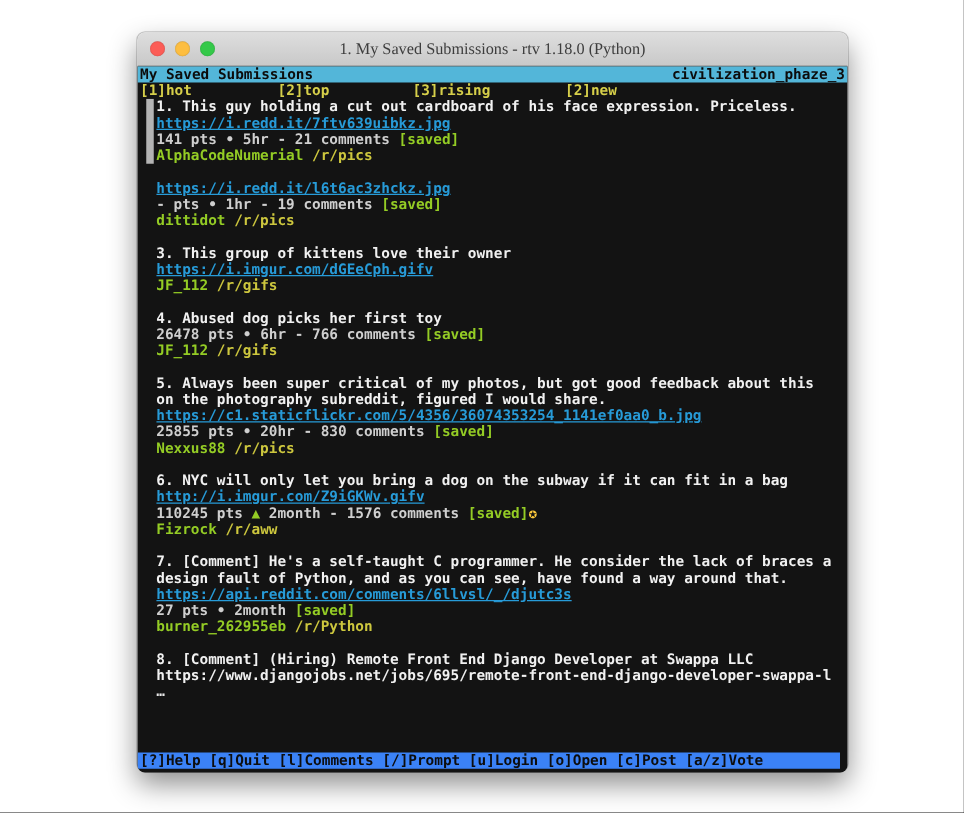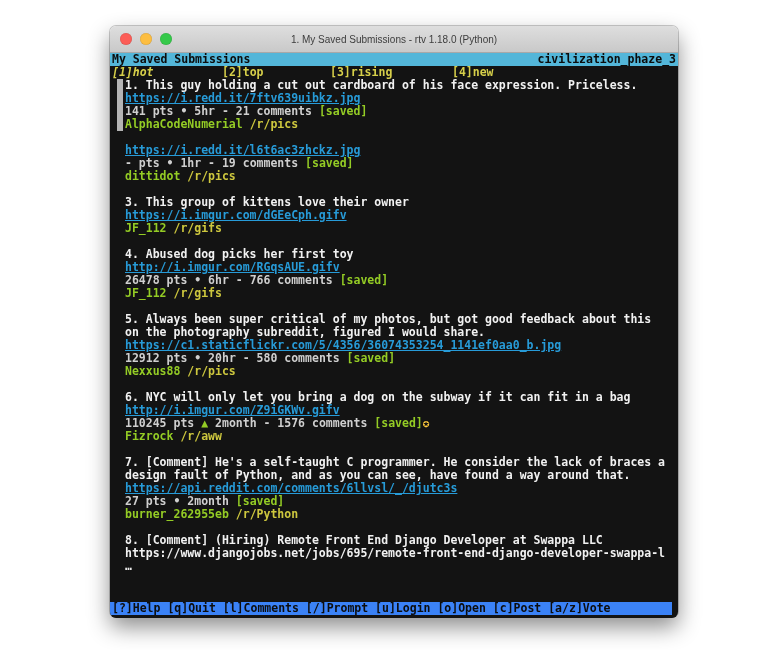--- a/index.html
+++ b/index.html
@@ -2,37 +2,37 @@
 <html><head>
 <meta charset="utf-8">
 <style>
   html,body{margin:0;padding:0;}
   body{width:771px;height:650px;background:#ffffff;position:relative;overflow:hidden;}
 
   .window{position:absolute;left:110px;top:26px;width:568px;height:591px;border-radius:6px;
           box-shadow:0 10px 22px rgba(0,0,0,.45),0 0 0 1px rgba(0,0,0,.2);}
   .titlebar{height:26px;background:linear-gradient(#dedede,#c9c9c9);border-bottom:1px solid #a8a8a8;
             border-radius:6px 6px 0 0;position:relative;display:flex;align-items:center;justify-content:center;
-            font-family:Liberation Sans, sans-serif;font-size:10px;color:#3d3d3d;}
+            font-family:Liberation Serif, serif;font-size:13px;color:#3d3d3d;}
   .lights{position:absolute;left:10px;top:7px;display:flex;gap:8px;}
   .light{width:12px;height:12px;border-radius:50%;box-shadow:inset 0 0 1px rgba(0,0,0,.35);}
   .light.red{background:#fc5d57;}
   .light.yellow{background:#fdbe41;}
   .light.green{background:#35c94a;}
 
   .terminal{height:565px;background:#131313;border-radius:0 0 6px 6px;overflow:hidden;
             display:flex;flex-direction:column;
             font-family:"DejaVu Sans Mono","Liberation Mono",monospace;
             font-size:11.5px;font-weight:bold;line-height:13px;}
   .trow{height:13px;white-space:pre;overflow:hidden;flex:none;}
 
   .hdr{background:#53b6d9;color:#0c0c0c;display:flex;justify-content:space-between;padding:0 2px;}
   .tabs{position:relative;color:#d6cf4a;}
   .tab{position:absolute;top:0;}
-  .tab-0{left:2px;font-style:italic;}.tab-1{left:112px;}.tab-2{left:220px;}.tab-3{left:342px;}.tab-4{right:2px;margin-top:28px;}
+  .tab-0{left:2px;}.tab-1{left:112px;}.tab-2{left:220px;}.tab-3{left:342px;}.tab-4{right:2px;margin-top:28px;}
 
   .post-list{flex:1 1 auto;overflow:hidden;padding-left:15px;}
   .post-item{position:relative;margin-bottom:13px;}
   .post-item:last-child{margin-bottom:0;}
   .post-item.selected::before{content:"";position:absolute;left:-8px;top:0;bottom:0;width:6px;background:#b4b4b4;}
   .line{height:13px;white-space:pre;overflow:hidden;}
   .title-line{color:#f1f1f1;}
   .url-text{color:#279bd8;text-decoration:underline;}
   .stats-line{color:#cfcfcf;}
   .sep-green{color:#94cc25;}
@@ -56,49 +56,48 @@
       <span class="light green"></span>
     </div>
     <span>1. My Saved Submissions - rtv 1.18.0 (Python)</span>
   </div>
 
   <div class="terminal">
     <div class="trow hdr">
       <span>My Saved Submissions</span>
       <span>civilization_phaze_3</span>
     </div>
-    <div class="trow tabs"><span class="tab tab-0">[1]hot</span><span class="tab tab-1">[2]top</span><span class="tab tab-2">[3]rising</span><span class="tab tab-3">[4]new</span><span class="tab tab-4">[5]controversial</span></div>
+    <div class="trow tabs"><span class="tab tab-0">[1]hot</span><span class="tab tab-1">[2]top</span><span class="tab tab-2">[3]rising</span><span class="tab tab-3">[2]new</span><span class="tab tab-4">[5]controversial</span></div>
     <div class="post-list">
         <div class="post-item selected">
           <div class="line title-line">1. This guy holding a cut out cardboard of his face expression. Priceless.</div>
           <div class="line"><span class="url-text">https://i.redd.it/7ftv639uibkz.jpg</span></div>
           <div class="line stats-line"><span>141 pts </span><span>•</span><span> 5hr - 21 comments </span><span class="saved">[saved]</span></div>
           <div class="line"><span class="author">AlphaCodeNumerial</span><span> </span><span class="subreddit">/r/pics</span></div>
         </div>
         <div class="post-item">
           <div class="line"><span class="url-text">https://i.redd.it/l6t6ac3zhckz.jpg</span></div>
           <div class="line stats-line"><span>- pts </span><span>•</span><span> 1hr - 19 comments </span><span class="saved">[saved]</span></div>
           <div class="line"><span class="author">dittidot</span><span> </span><span class="subreddit">/r/pics</span></div>
         </div>
         <div class="post-item">
           <div class="line title-line">3. This group of kittens love their owner</div>
           <div class="line"><span class="url-text">https://i.imgur.com/dGEeCph.gifv</span></div>
           <div class="line"><span class="author">JF_112</span><span> </span><span class="subreddit">/r/gifs</span></div>
         </div>
         <div class="post-item">
           <div class="line title-line">4. Abused dog picks her first toy</div>
-          <div class="line"><span class="url-text">http://i.imgur.com/RGqsAUE.gifv</span></div>
           <div class="line stats-line"><span>26478 pts </span><span>•</span><span> 6hr - 766 comments </span><span class="saved">[saved]</span></div>
           <div class="line"><span class="author">JF_112</span><span> </span><span class="subreddit">/r/gifs</span></div>
         </div>
         <div class="post-item">
           <div class="line title-line">5. Always been super critical of my photos, but got good feedback about this</div>
           <div class="line title-line">on the photography subreddit, figured I would share.</div>
           <div class="line"><span class="url-text">https://c1.staticflickr.com/5/4356/36074353254_1141ef0aa0_b.jpg</span></div>
-          <div class="line stats-line"><span>12912 pts </span><span>•</span><span> 20hr - 580 comments </span><span class="saved">[saved]</span></div>
+          <div class="line stats-line"><span>25855 pts </span><span>•</span><span> 20hr - 830 comments </span><span class="saved">[saved]</span></div>
           <div class="line"><span class="author">Nexxus88</span><span> </span><span class="subreddit">/r/pics</span></div>
         </div>
         <div class="post-item">
           <div class="line title-line">6. NYC will only let you bring a dog on the subway if it can fit in a bag</div>
           <div class="line"><span class="url-text">http://i.imgur.com/Z9iGKWv.gifv</span></div>
           <div class="line stats-line"><span>110245 pts </span><span class="sep-green">▲</span><span> 2month - 1576 comments </span><span class="saved">[saved]</span><span class="gilded">✪</span></div>
           <div class="line"><span class="author">Fizrock</span><span> </span><span class="subreddit">/r/aww</span></div>
         </div>
         <div class="post-item">
           <div class="line title-line">7. [Comment] He's a self-taught C programmer. He consider the lack of braces a</div>

